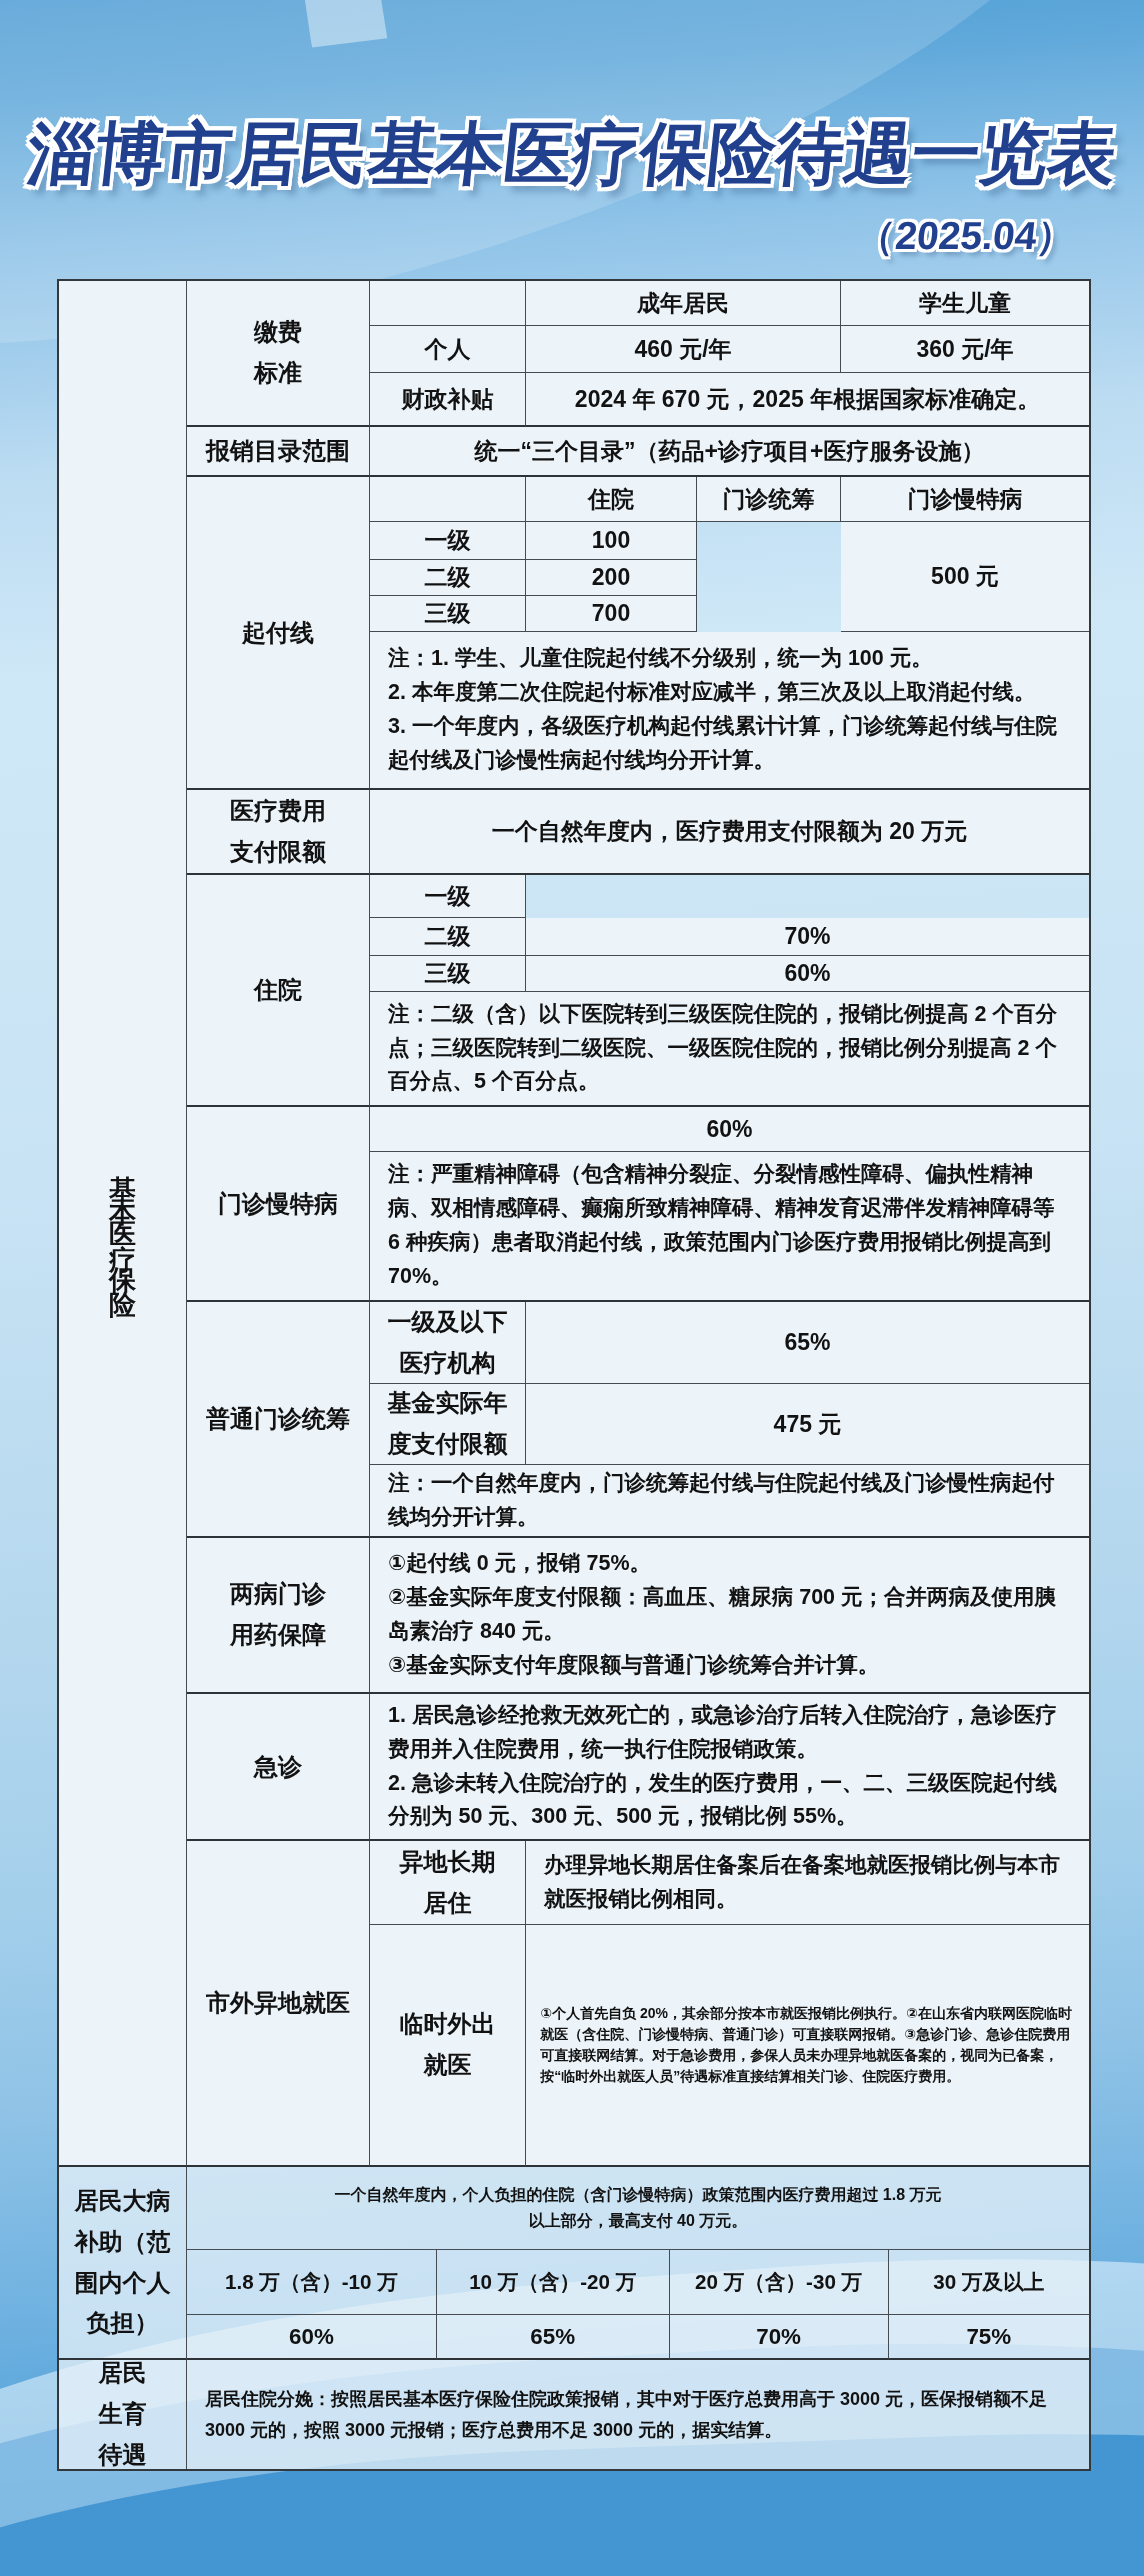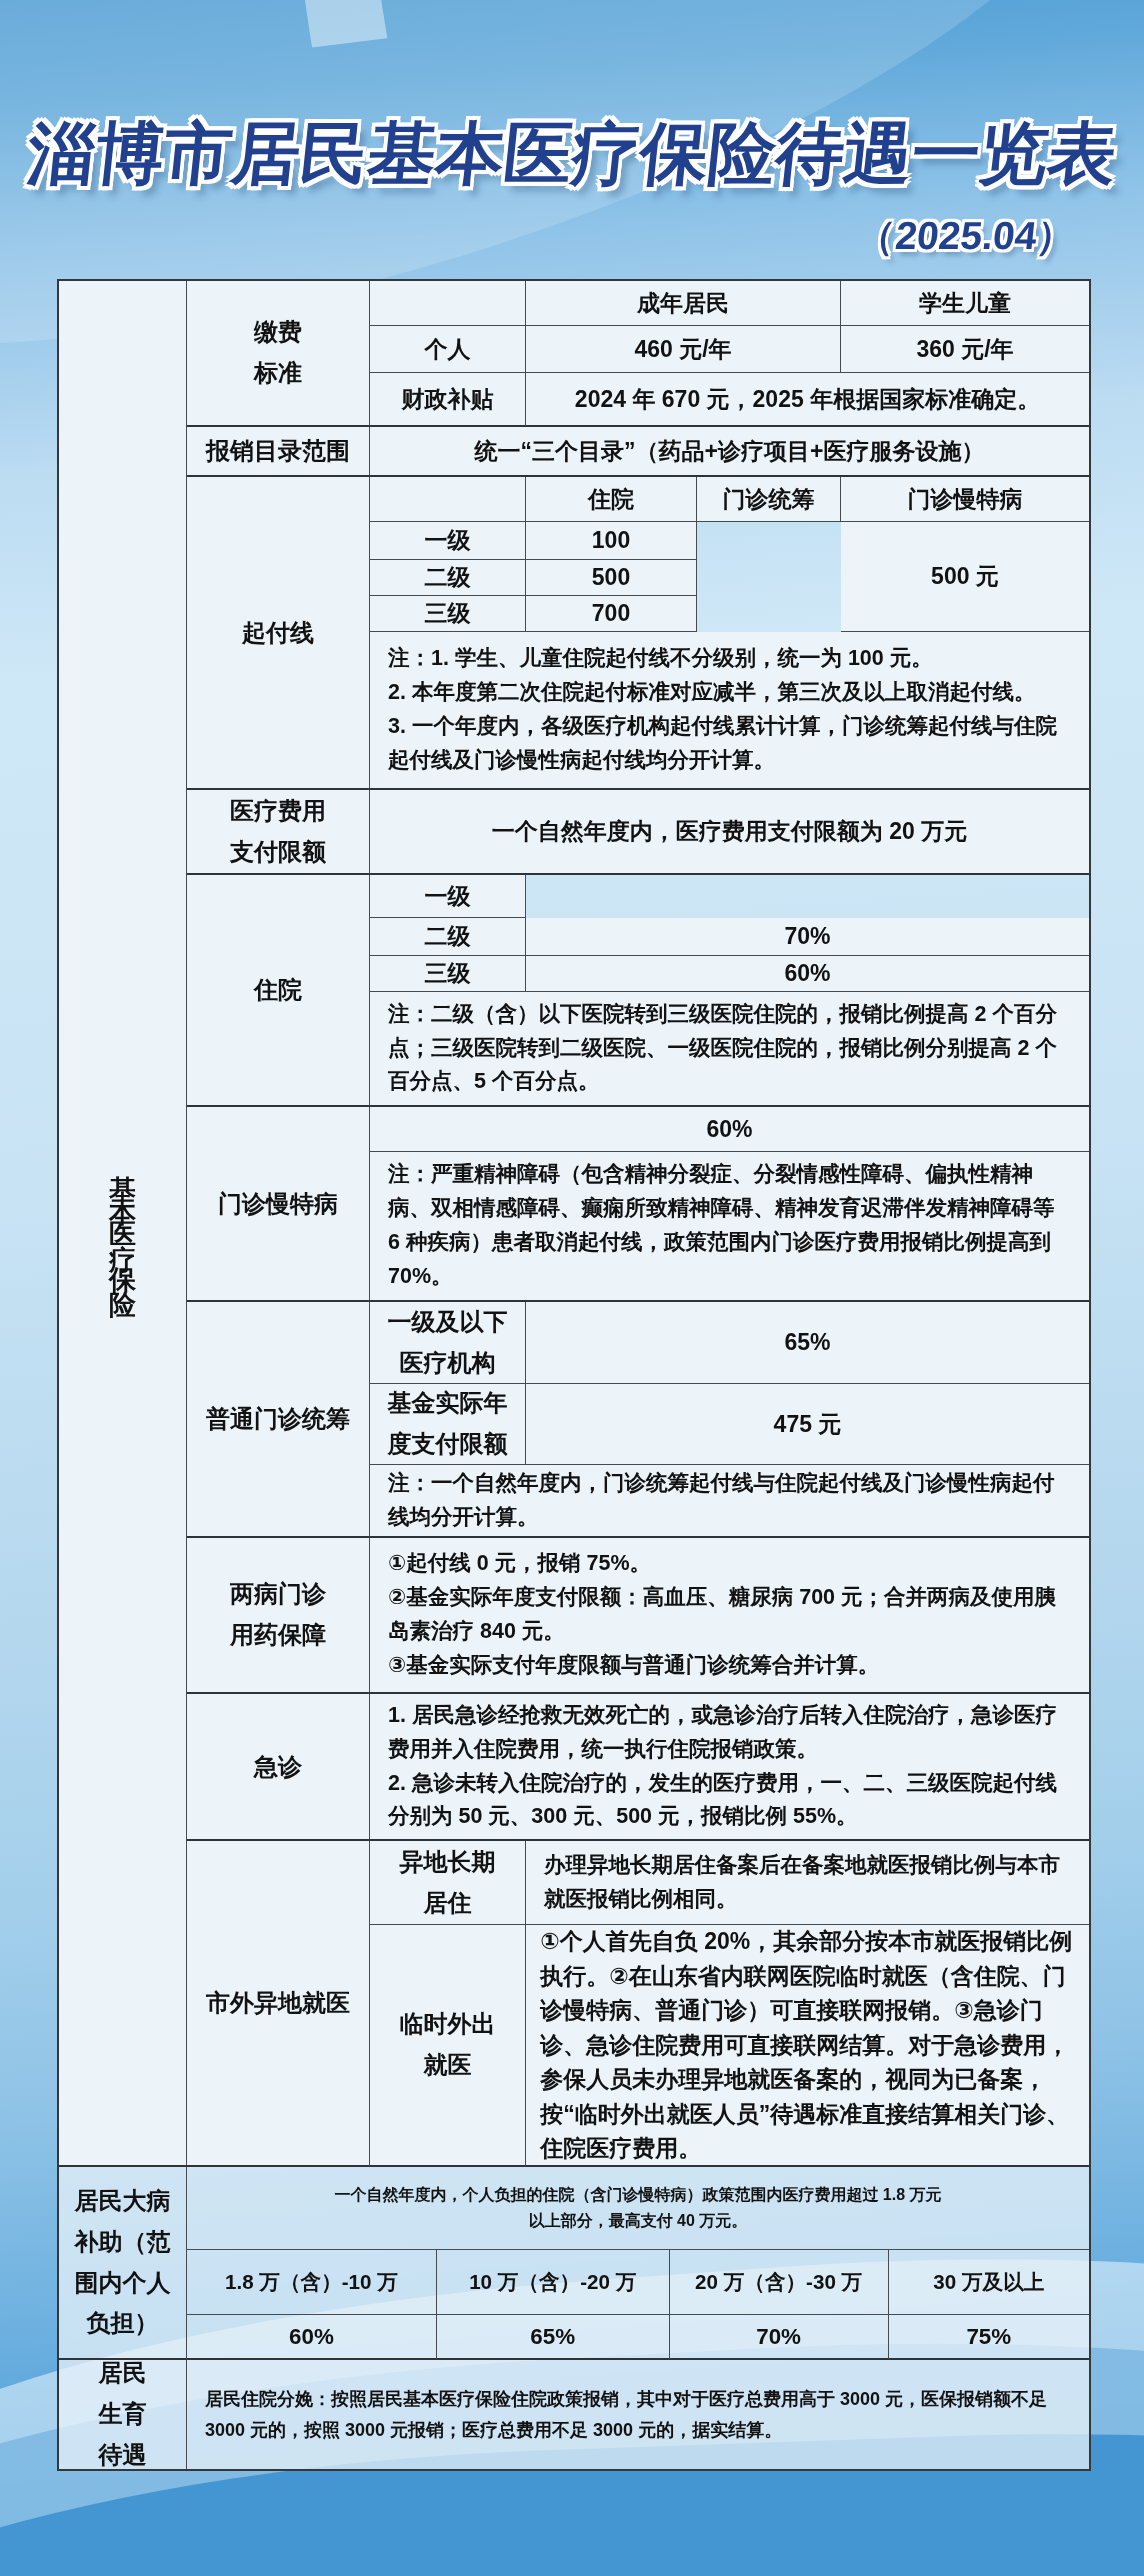--- a/index.html
+++ b/index.html
@@ -58,21 +58,21 @@
   }
   .nr{border-right:none;}
   .nb{border-bottom:none;}
   .thickb{border-bottom-width:2.7px;border-bottom-color:#2e3338;}
   .pre{white-space:pre-line;line-height:1.7;}
   .lbl{font-size:24px;}
   .note{
     justify-content:flex-start;text-align:left;padding:7.2px 18px;
     white-space:pre-line;font-size:21.5px;line-height:1.58;font-weight:700;
   }
-  .tight{line-height:1.5;font-size:23px;padding:5.4px 14.3px;}
+  .tight{line-height:1.5;font-size:14px;padding:5.4px 14.3px;}
   .vlabel{
     writing-mode:vertical-rl;text-orientation:upright;
     letter-spacing:23px;font-size:27px;font-weight:700;
   }
   .translucent{background:rgba(236,244,250,0.72);}
   .tiergrid{
     grid-column:2/7;grid-row:25/27;display:grid;
     grid-template-columns:27.7% 25.8% 24.3% 22.2%;
     grid-template-rows:65px 45px;
     border-right:none;padding:0;background:transparent;
@@ -120,21 +120,21 @@
 
   <div class="cell lbl thickb" style="grid-column:2;grid-row:5/10">起付线</div>
   <div class="cell" style="grid-column:3;grid-row:5"></div>
   <div class="cell" style="grid-column:4;grid-row:5">住院</div>
   <div class="cell" style="grid-column:5;grid-row:5">门诊统筹</div>
   <div class="cell nr" style="grid-column:6;grid-row:5">门诊慢特病</div>
   <div class="cell" style="grid-column:3;grid-row:6">一级</div>
   <div class="cell" style="grid-column:4;grid-row:6">100</div>
   <div class="cell nr" style="grid-column:6;grid-row:6/9">500 元</div>
   <div class="cell" style="grid-column:3;grid-row:7">二级</div>
-  <div class="cell" style="grid-column:4;grid-row:7">500</div>
+  <div class="cell" style="grid-column:4;grid-row:7">200</div>
   <div class="cell" style="grid-column:3;grid-row:8">三级</div>
   <div class="cell" style="grid-column:4;grid-row:8">700</div>
   <div class="cell note nr thickb" style="grid-column:3/7;grid-row:9">注：1. 学生、儿童住院起付线不分级别，统一为 100 元。
 2. 本年度第二次住院起付标准对应减半，第三次及以上取消起付线。
 3. 一个年度内，各级医疗机构起付线累计计算，门诊统筹起付线与住院起付线及门诊慢性病起付线均分开计算。</div>
 
   <div class="cell pre lbl thickb" style="grid-column:2;grid-row:10">医疗费用
 支付限额</div>
   <div class="cell nr thickb" style="grid-column:3/7;grid-row:10">一个自然年度内，医疗费用支付限额为 20 万元</div>
 

